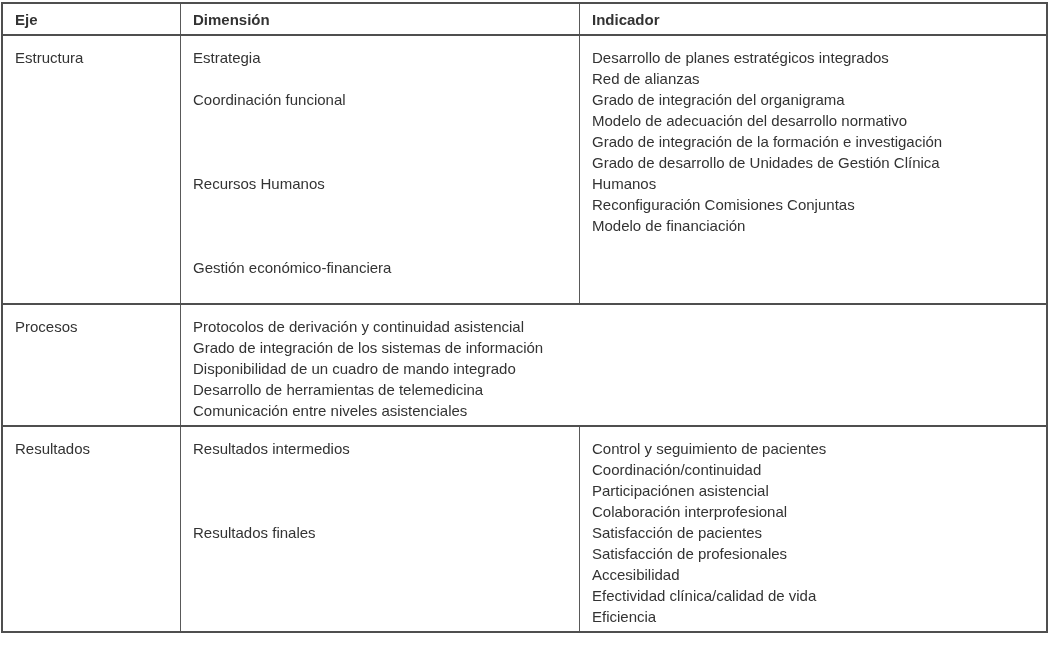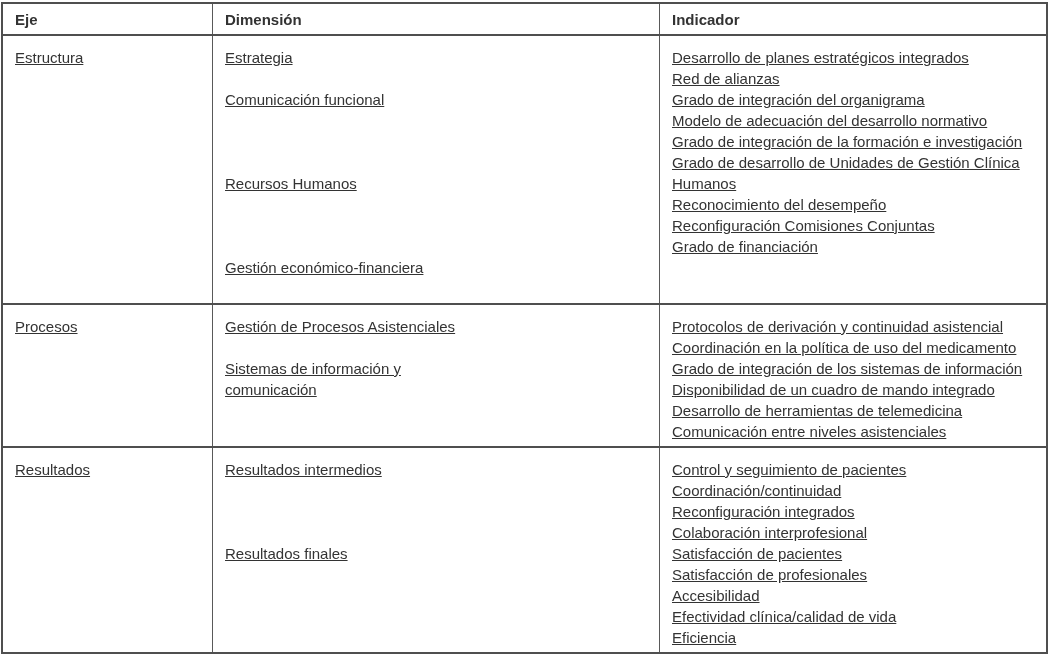--- a/index.html
+++ b/index.html
@@ -18,46 +18,45 @@
   }
   .table {
     width: 1047px;
     box-sizing: border-box;
     border: 2px solid #4f4f4f;
     background: #ffffff;
   }
   .row {
     display: grid;
     grid-template-columns: 161px 399px 1fr;
-    gap: 48px;
   }
   .row.header {
     border-bottom: 2px solid #4f4f4f;
   }
   .section {
     border-bottom: 2px solid #4f4f4f;
-    text-decoration: underline;
   }
   .section:last-child {
     border-bottom: none;
   }
   .cell {
     box-sizing: border-box;
     padding: 11px 12px 4px 12px;
     font-size: 15px;
     line-height: 21px;
     overflow: hidden;
   }
   .row.header .cell {
     padding: 6px 12px 5px 12px;
     font-weight: bold;
     line-height: 19px;
   }
   .cell.c2, .cell.c3 {
     border-left: 1px solid #595959;
+    margin-left: 16px;
   }
   .line {
     height: 21px;
     white-space: nowrap;
   }
 </style>
 </head>
 <body>
 
 <div class="page">
@@ -66,57 +65,47 @@
       <div class="cell c1">Eje</div>
       <div class="cell c2">Dimensión</div>
       <div class="cell c3">Indicador</div>
     </div>
     <div id="table-body">
         <div class="row section">
           <div class="cell c1">Estructura</div>
           <div class="cell c2">
             <div class="line">Estrategia</div>
             <div class="line"></div>
-            <div class="line">Comunicación funcional</div>
+            <div class="line">Coordinación funcional</div>
             <div class="line"></div>
             <div class="line"></div>
             <div class="line"></div>
             <div class="line">Recursos Humanos</div>
             <div class="line"></div>
             <div class="line"></div>
             <div class="line"></div>
             <div class="line">Gestión económico-financiera</div>
             <div class="line"></div>
           </div>
           <div class="cell c3">
             <div class="line">Desarrollo de planes estratégicos integrados</div>
             <div class="line">Red de alianzas</div>
             <div class="line">Grado de integración del organigrama</div>
             <div class="line">Modelo de adecuación del desarrollo normativo</div>
             <div class="line">Grado de integración de la formación e investigación</div>
             <div class="line">Grado de desarrollo de Unidades de Gestión Clínica</div>
             <div class="line">Humanos</div>
-            <div class="line">Reconocimiento del desempeño</div>
             <div class="line">Reconfiguración Comisiones Conjuntas</div>
-            <div class="line">Grado de financiación</div>
+            <div class="line">Modelo de financiación</div>
           </div>
         </div>
         <div class="row section">
           <div class="cell c1">Procesos</div>
-          <div class="cell c2">
-            <div class="line">Gestión de Procesos Asistenciales</div>
-            <div class="line"></div>
-            <div class="line">Sistemas de información y</div>
-            <div class="line">comunicación</div>
-            <div class="line"></div>
-            <div class="line"></div>
-          </div>
           <div class="cell c3">
             <div class="line">Protocolos de derivación y continuidad asistencial</div>
-            <div class="line">Coordinación en la política de uso del medicamento</div>
             <div class="line">Grado de integración de los sistemas de información</div>
             <div class="line">Disponibilidad de un cuadro de mando integrado</div>
             <div class="line">Desarrollo de herramientas de telemedicina</div>
             <div class="line">Comunicación entre niveles asistenciales</div>
           </div>
         </div>
         <div class="row section">
           <div class="cell c1">Resultados</div>
           <div class="cell c2">
             <div class="line">Resultados intermedios</div>
@@ -125,21 +114,21 @@
             <div class="line"></div>
             <div class="line">Resultados finales</div>
             <div class="line"></div>
             <div class="line"></div>
             <div class="line"></div>
             <div class="line"></div>
           </div>
           <div class="cell c3">
             <div class="line">Control y seguimiento de pacientes</div>
             <div class="line">Coordinación/continuidad</div>
-            <div class="line">Reconfiguración integrados</div>
+            <div class="line">Participaciónen asistencial</div>
             <div class="line">Colaboración interprofesional</div>
             <div class="line">Satisfacción de pacientes</div>
             <div class="line">Satisfacción de profesionales</div>
             <div class="line">Accesibilidad</div>
             <div class="line">Efectividad clínica/calidad de vida</div>
             <div class="line">Eficiencia</div>
           </div>
         </div>
       </div>
   </div>

